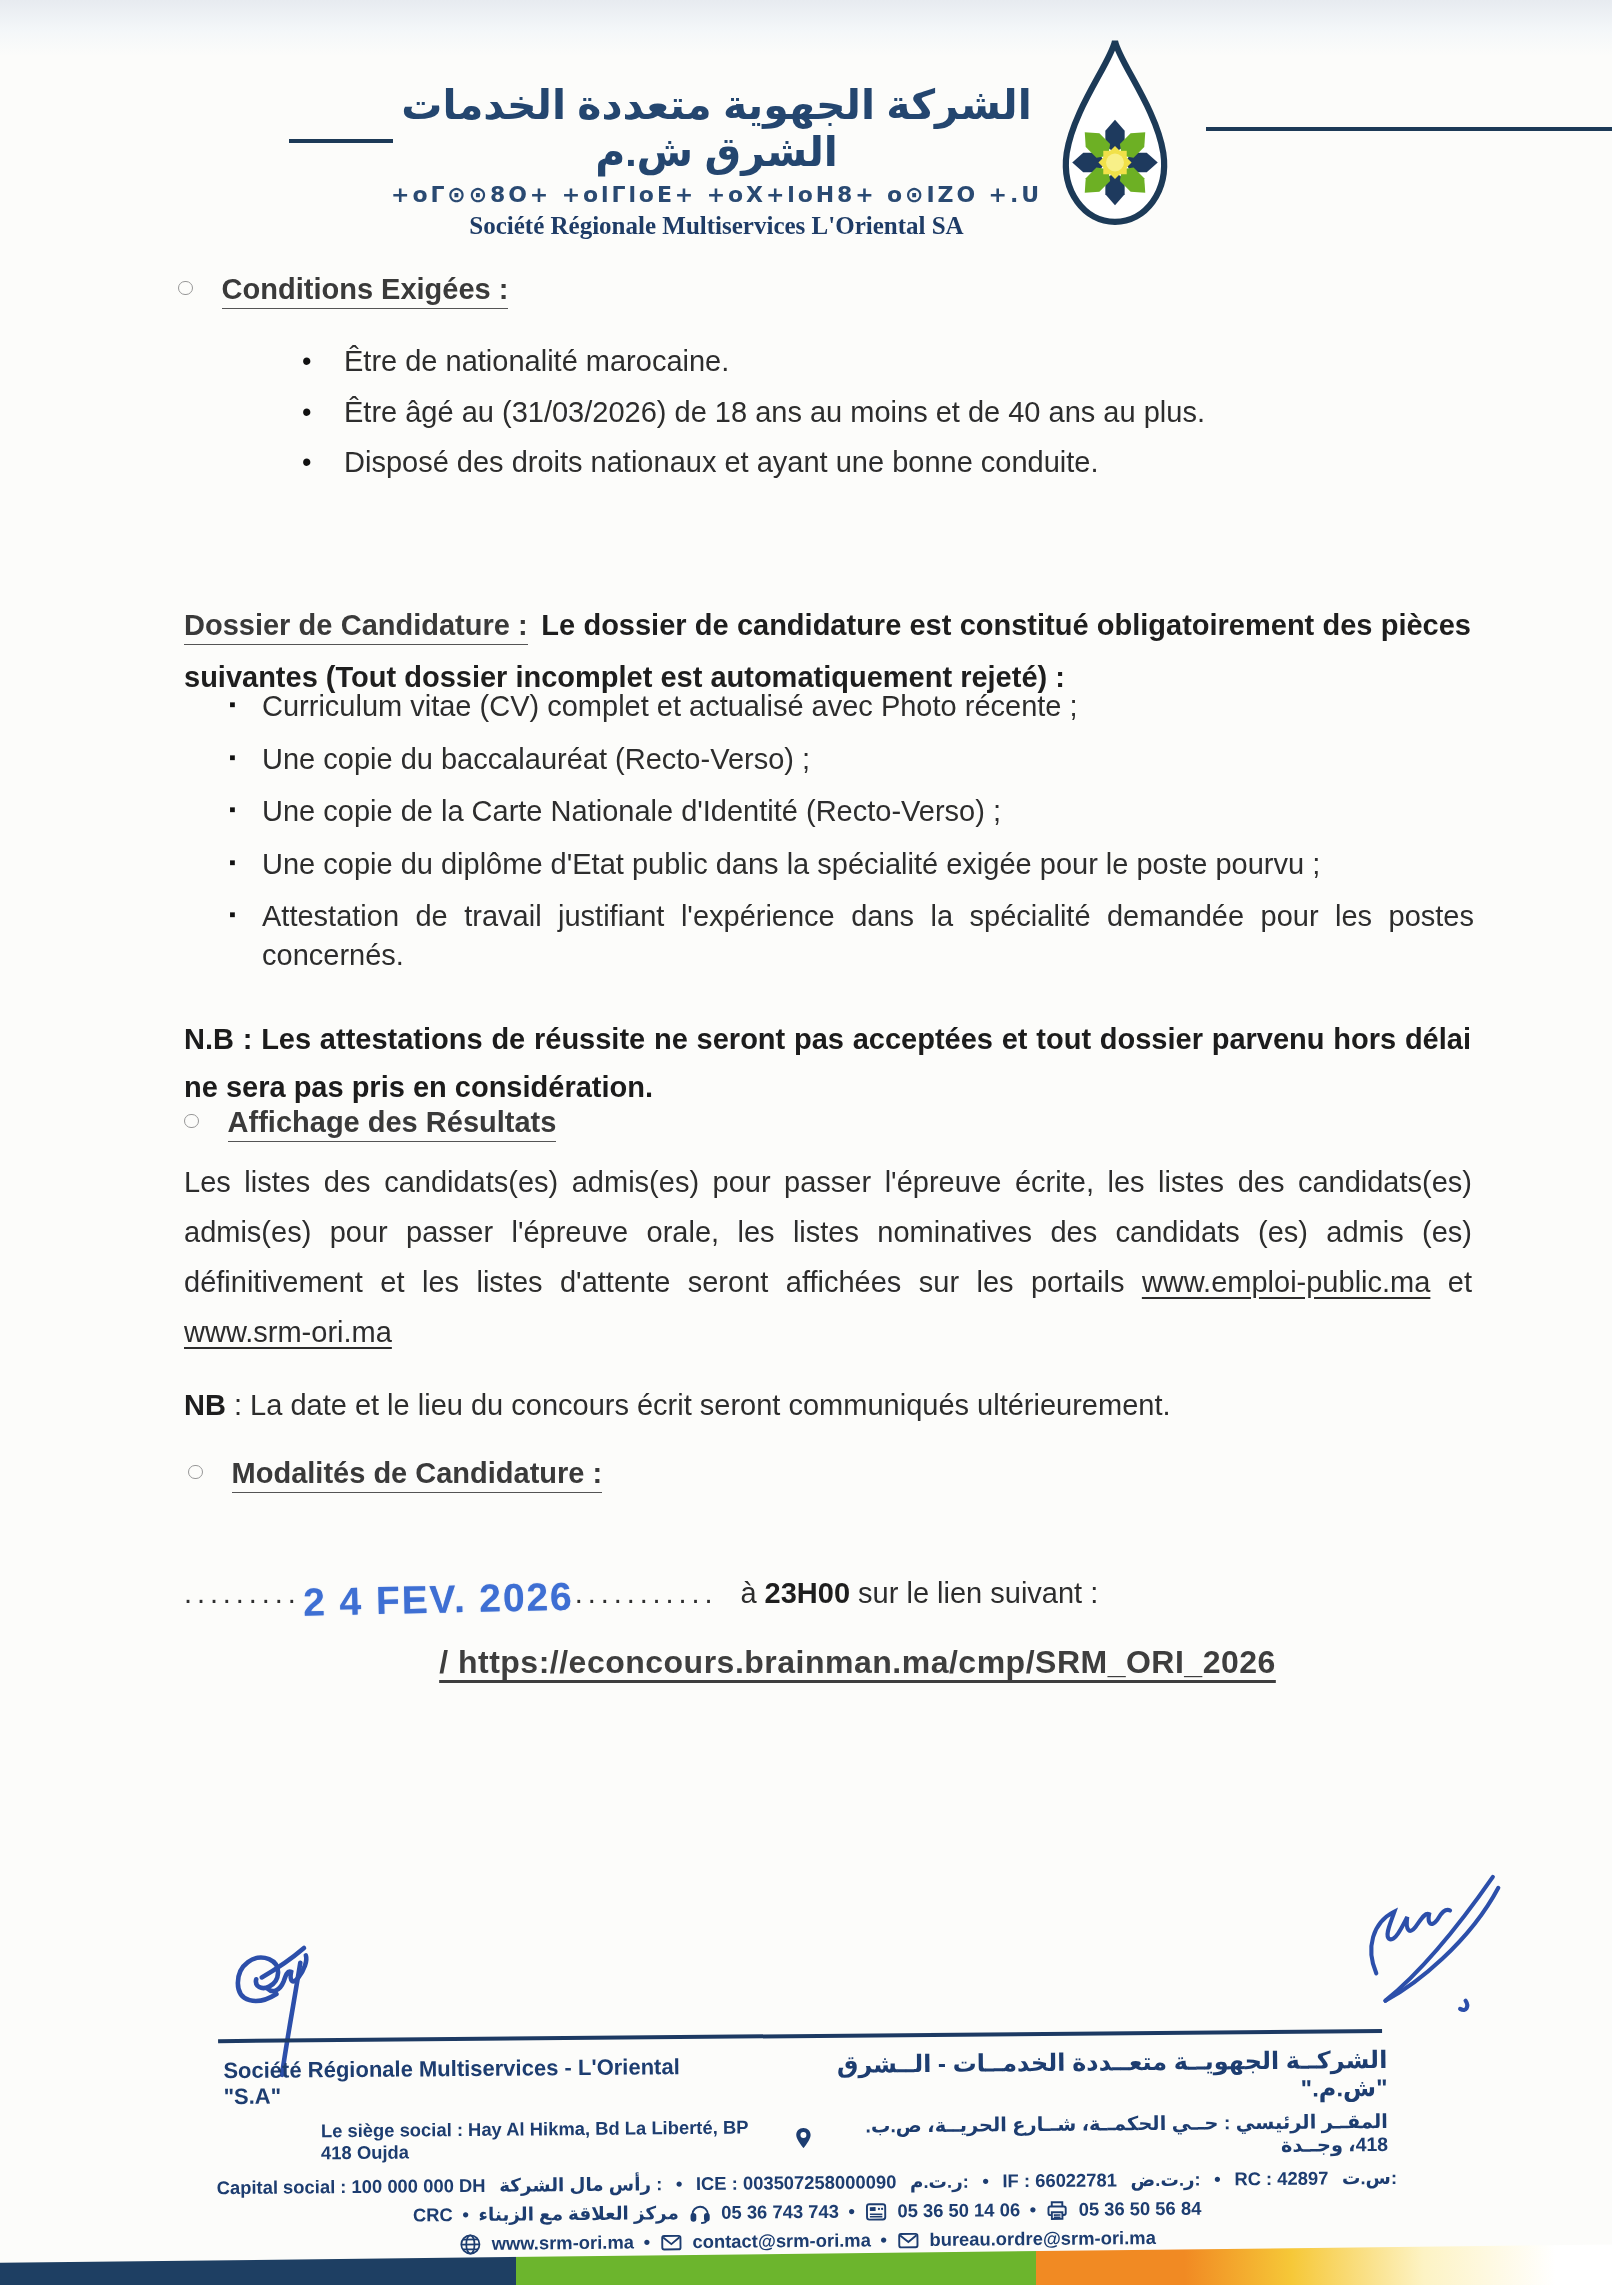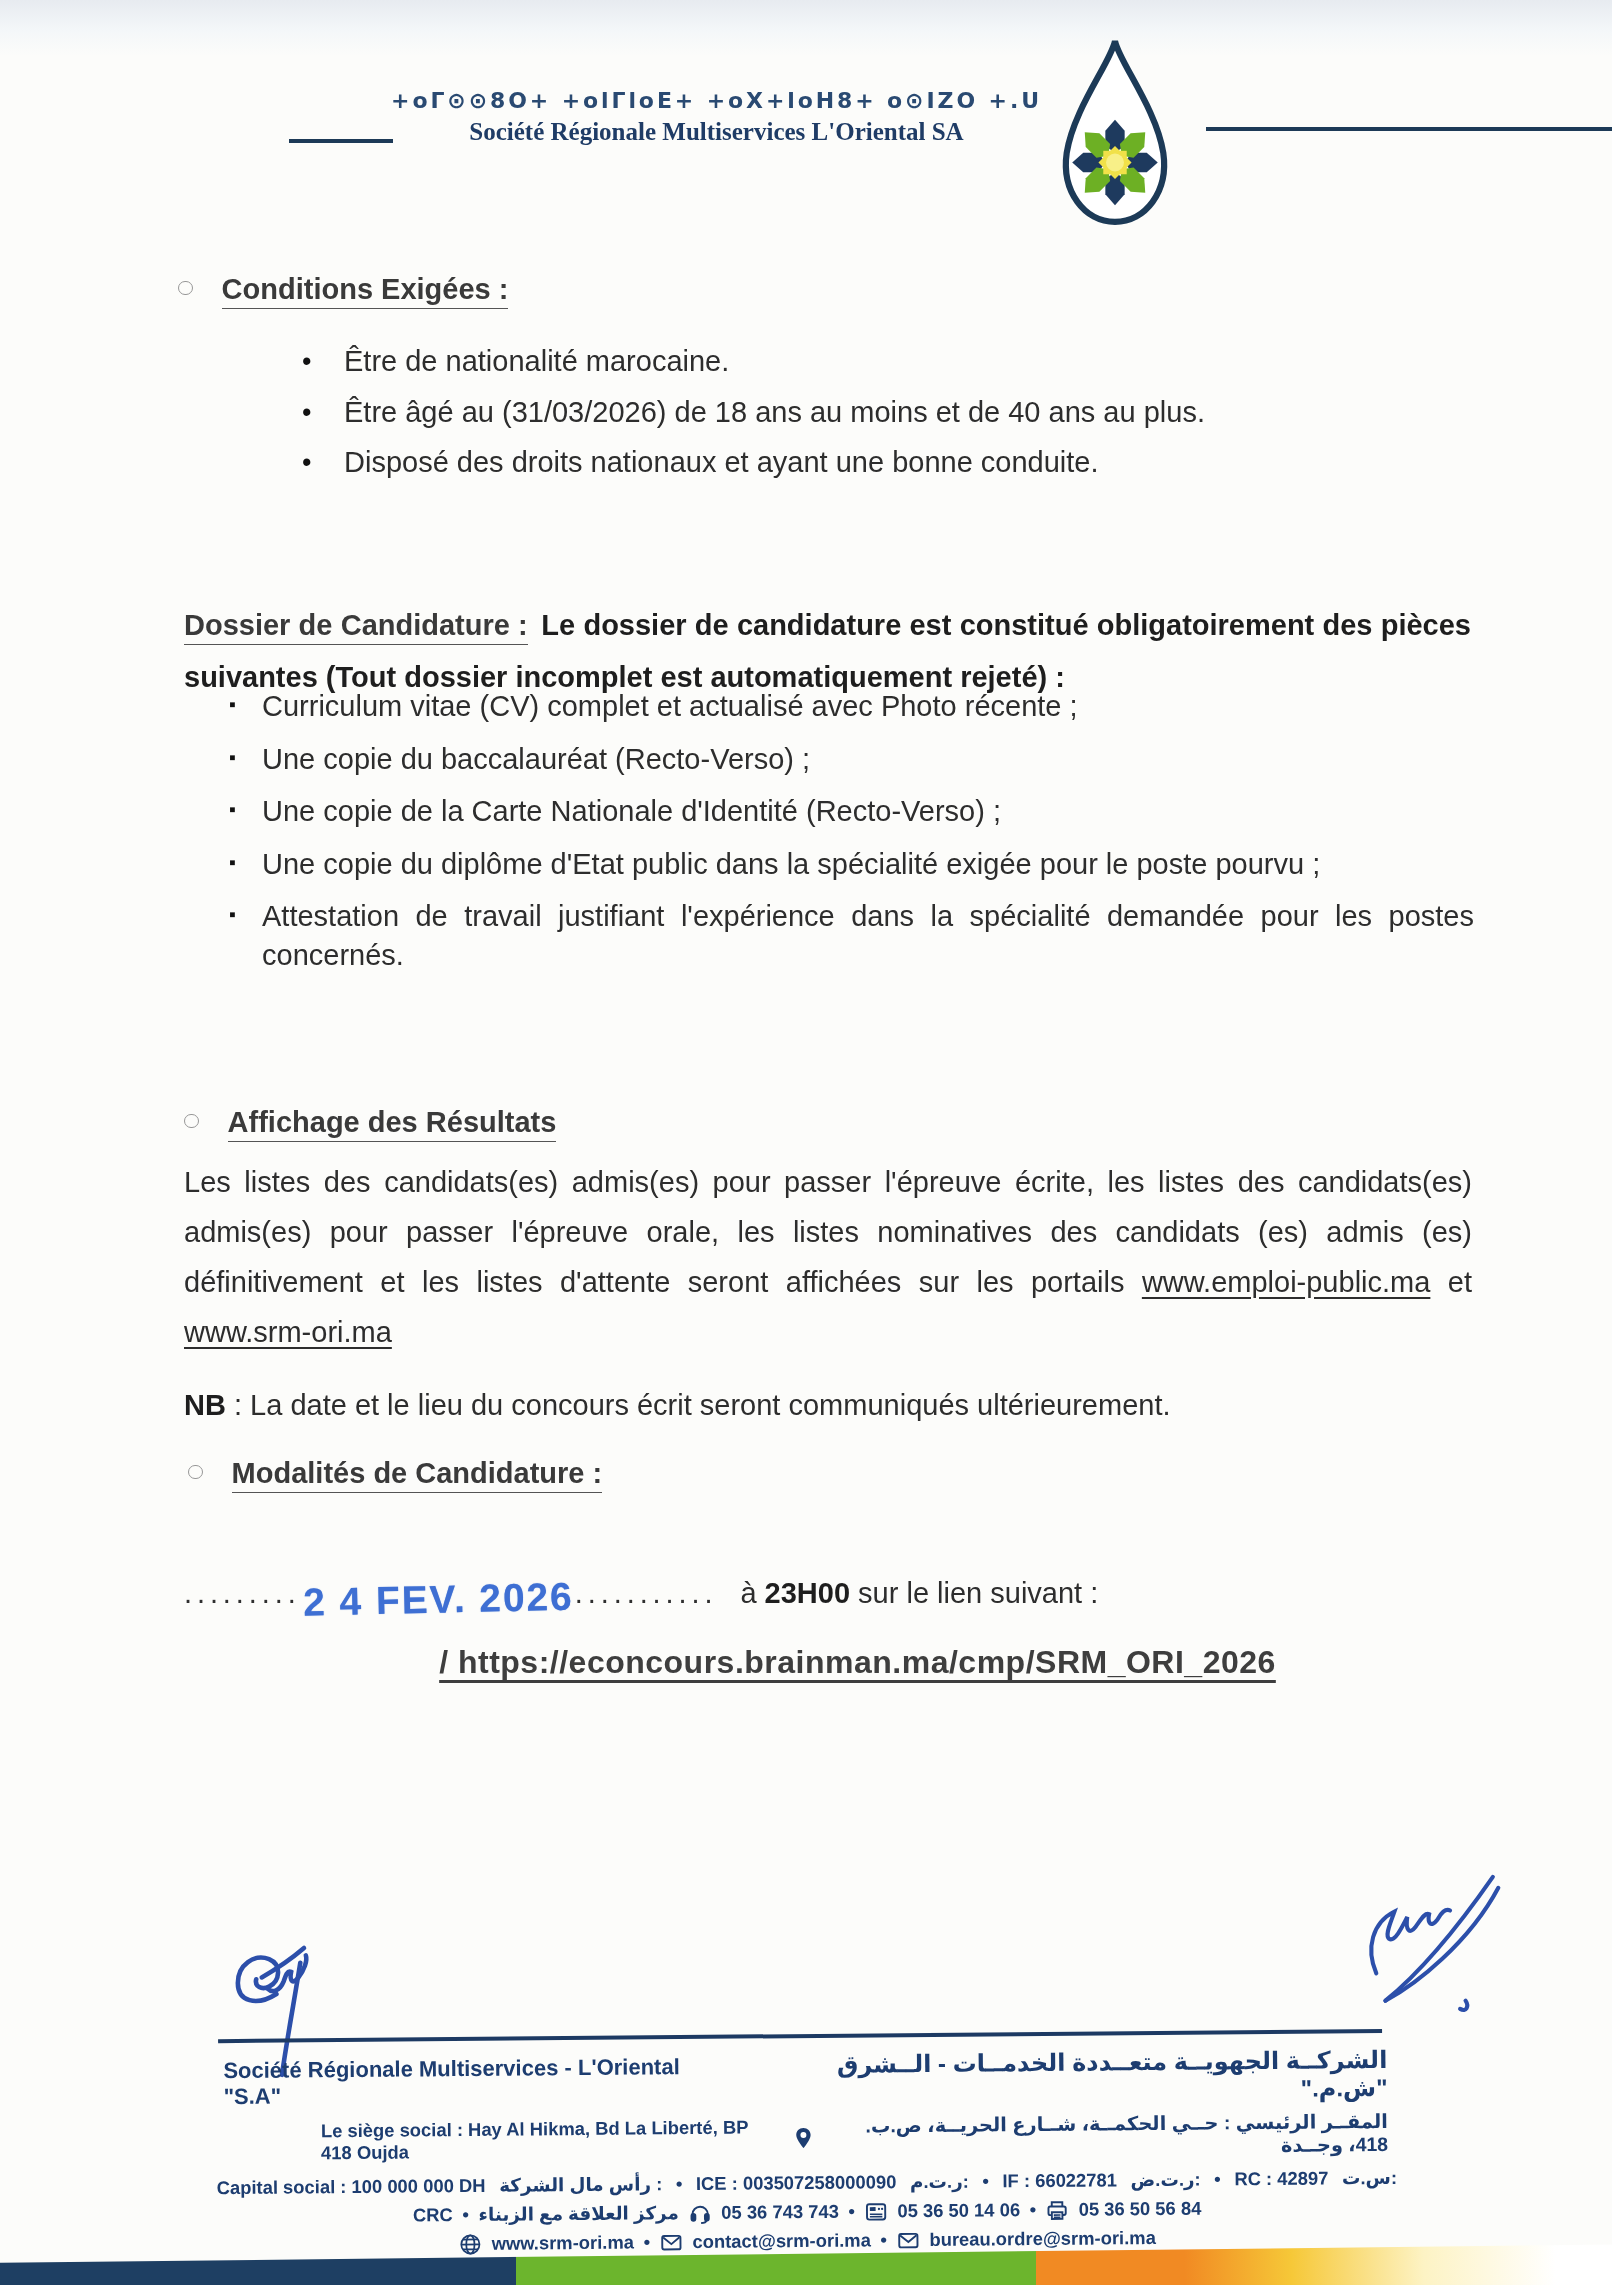--- a/index.html
+++ b/index.html
@@ -71,20 +71,21 @@
 <body>
 
 <div class="page">
 
   <div class="scan-band"></div>
 
   <div class="dash-left"></div>
   <div class="line-right"></div>
 
   <div class="head-text">
+    <div class="h-ar">الشركة الجهوية متعددة الخدمات الشرق ش.م</div>
     <div class="h-tf">+oΓ⊙⊙8O+ +olΓloE+ +oX+loH8+ o⊙IZO +.U</div>
     <div class="h-fr">Société Régionale Multiservices L'Oriental SA</div>
   </div>
 
   <svg class="logo" viewBox="0 0 100 145">
     <path d="M50 3 C47 18 20 52 15 84 C11 112 28 134 50 134 C72 134 89 112 85 84 C80 52 53 18 50 3 Z" fill="#ffffff" stroke="#1c3a57" stroke-width="4.5"></path>
     <g transform="translate(50,91)">
       <g fill="#1e3a5e">
         <polygon points="0,-31 7,-23 7,-12 0,-7 -7,-12 -7,-23"></polygon>
         <polygon points="0,-31 7,-23 7,-12 0,-7 -7,-12 -7,-23" transform="rotate(90)"></polygon>
@@ -116,20 +117,21 @@
     <span class="sec-title" style="margin-right:13.6px;">Dossier de Candidature :</span><span class="b">Le dossier de candidature est constitué obligatoirement des pièces suivantes (Tout dossier incomplet est automatiquement rejeté) :</span>
   </div>
   <ul class="list sqlist" style="left:229px;top:687px;width:1245px;">
     <li>Curriculum vitae (CV) complet et actualisé avec Photo récente ;</li>
     <li>Une copie du baccalauréat (Recto-Verso) ;</li>
     <li>Une copie de la Carte Nationale d'Identité (Recto-Verso) ;</li>
     <li>Une copie du diplôme d'Etat public dans la spécialité exigée pour le poste pourvu ;</li>
     <li>Attestation de travail justifiant l'expérience dans la spécialité demandée pour les postes concernés.</li>
   </ul>
 
+  <div class="par nbpar" style="left:184px;top:1015px;width:1287px;">N.B : Les attestations de réussite ne seront pas acceptées et tout dossier parvenu hors délai ne sera pas pris en considération.</div>
 
   <div class="sec-head" style="left:184px;top:1106px;">
     <span class="circ"></span><span class="sec-title">Affichage des Résultats</span>
   </div>
   <div class="par one-line" style="left:184px;top:1386px;width:1287px;">
     <span class="b">NB</span><span> : La date et le lieu du concours écrit seront communiqués ultérieurement.</span>
   </div>
 
   <div class="par aff-par" style="left:184px;top:1157px;width:1288px;">
     <span>Les listes des candidats(es) admis(es) pour passer l'épreuve écrite, les listes des candidats(es) admis(es) pour passer l'épreuve orale, les listes nominatives des candidats (es) admis (es) définitivement et les listes d'attente seront affichées sur les portails </span><span class="ulink">www.emploi-public.ma</span><span> et </span><span class="ulink">www.srm-ori.ma</span>

